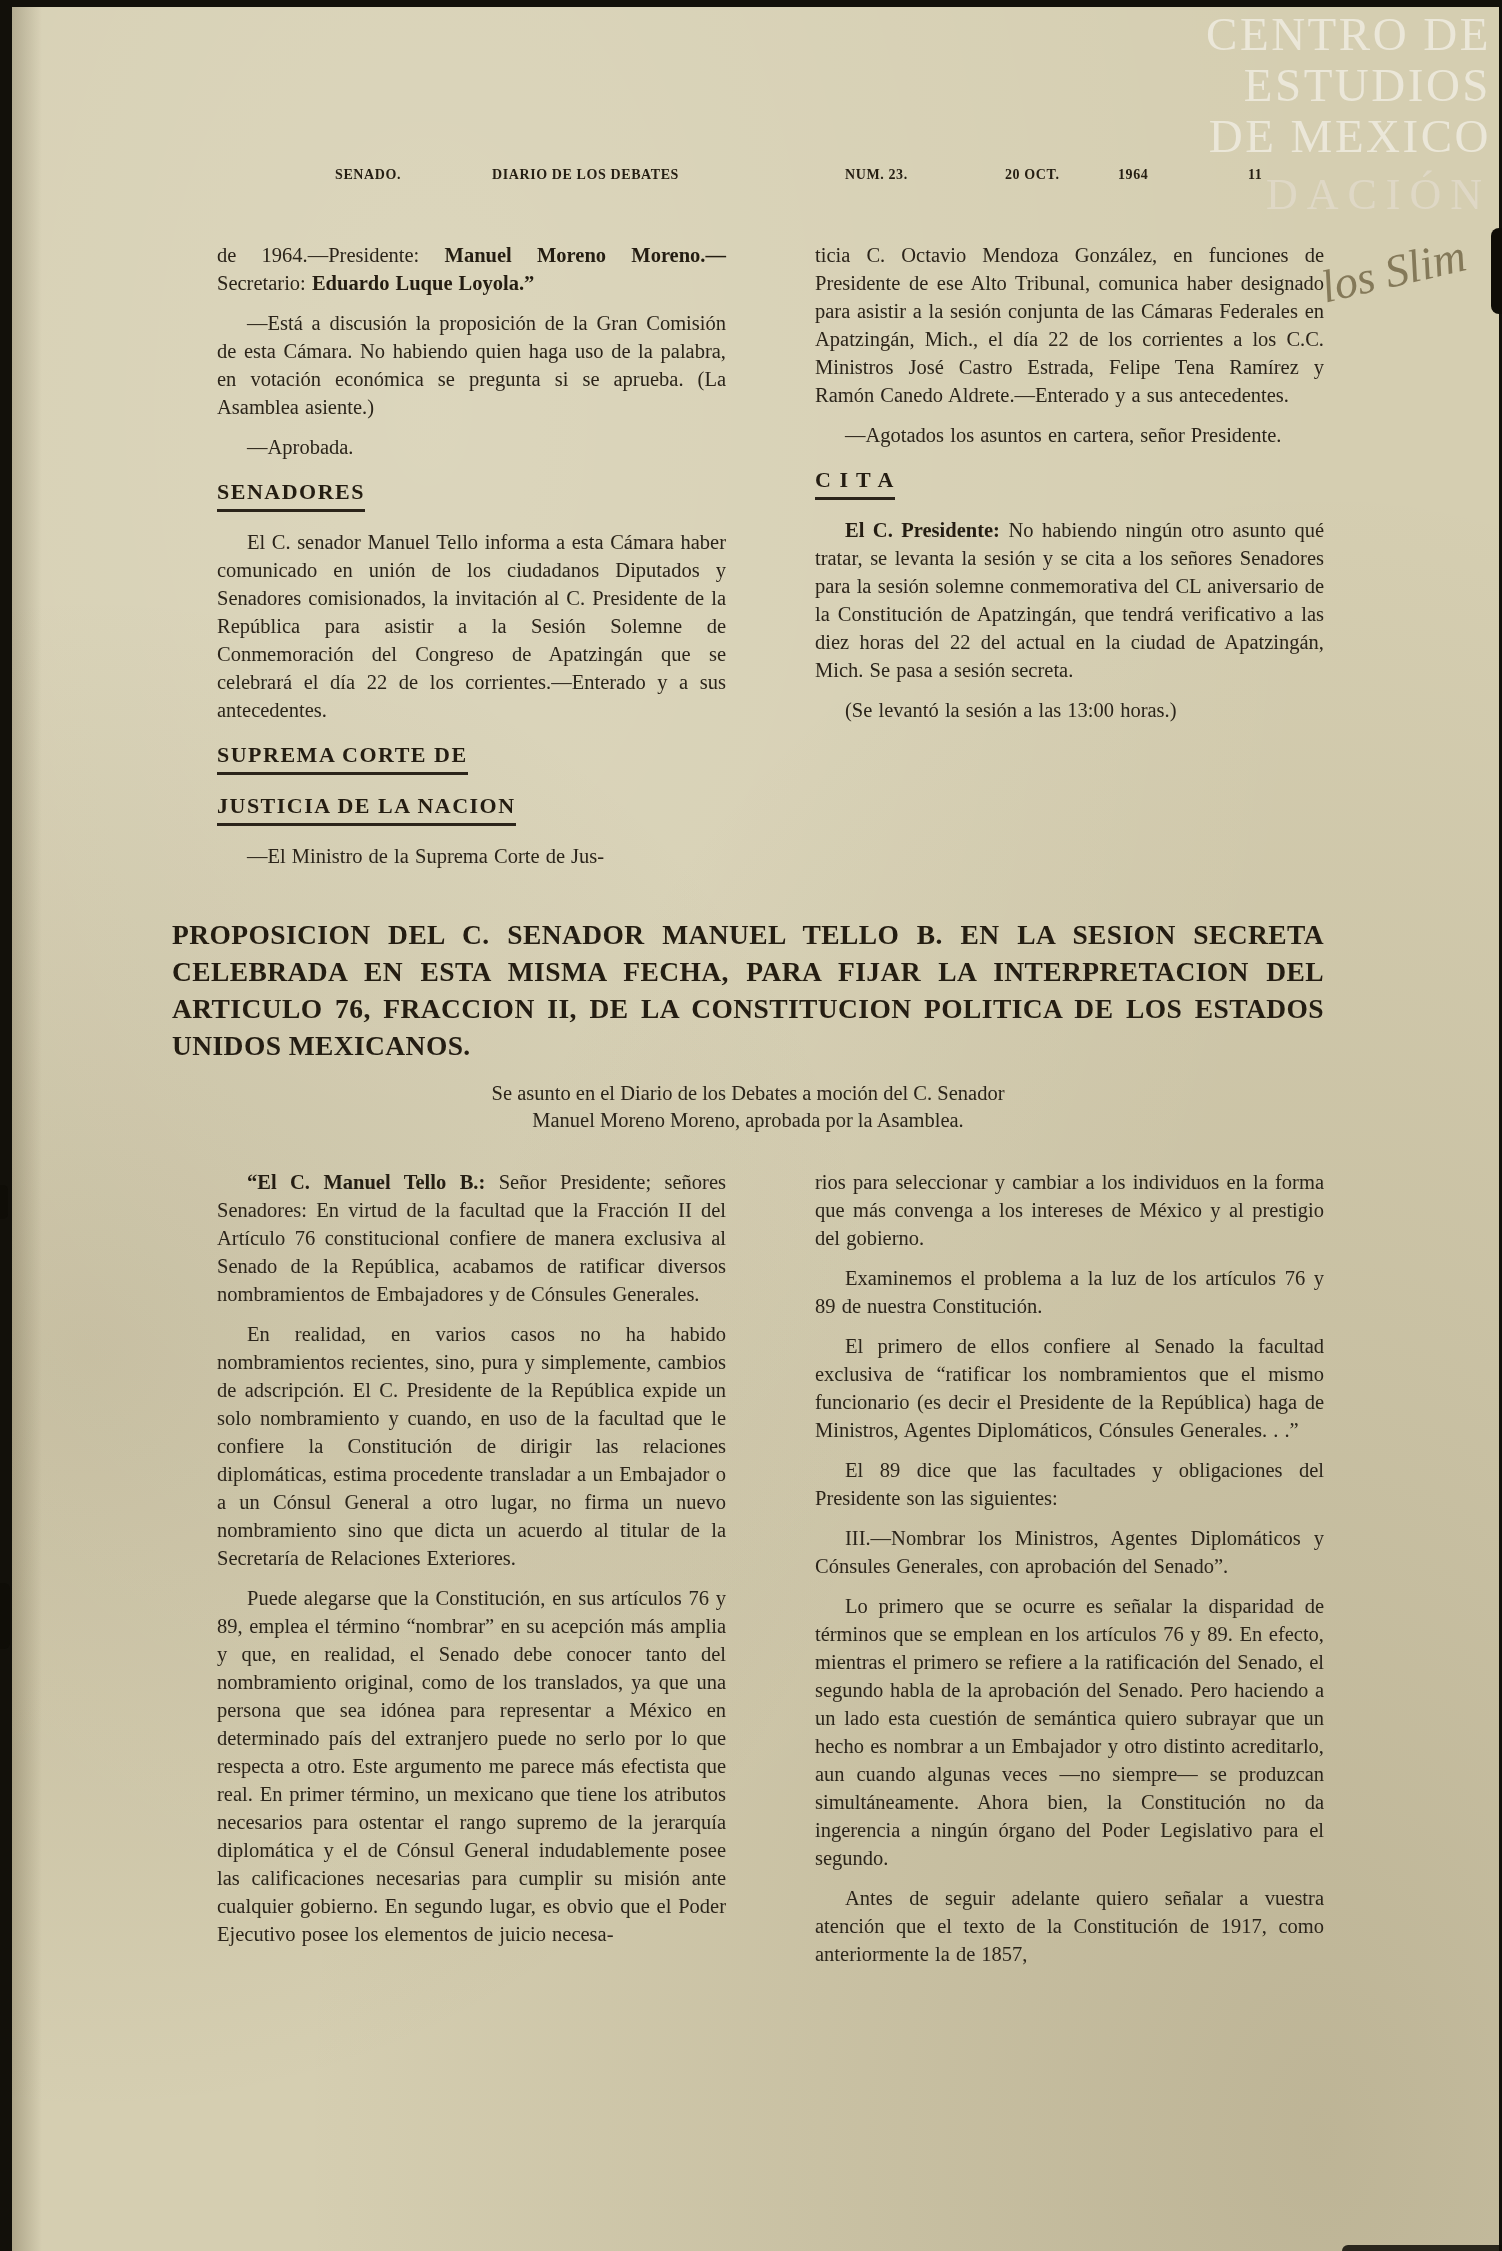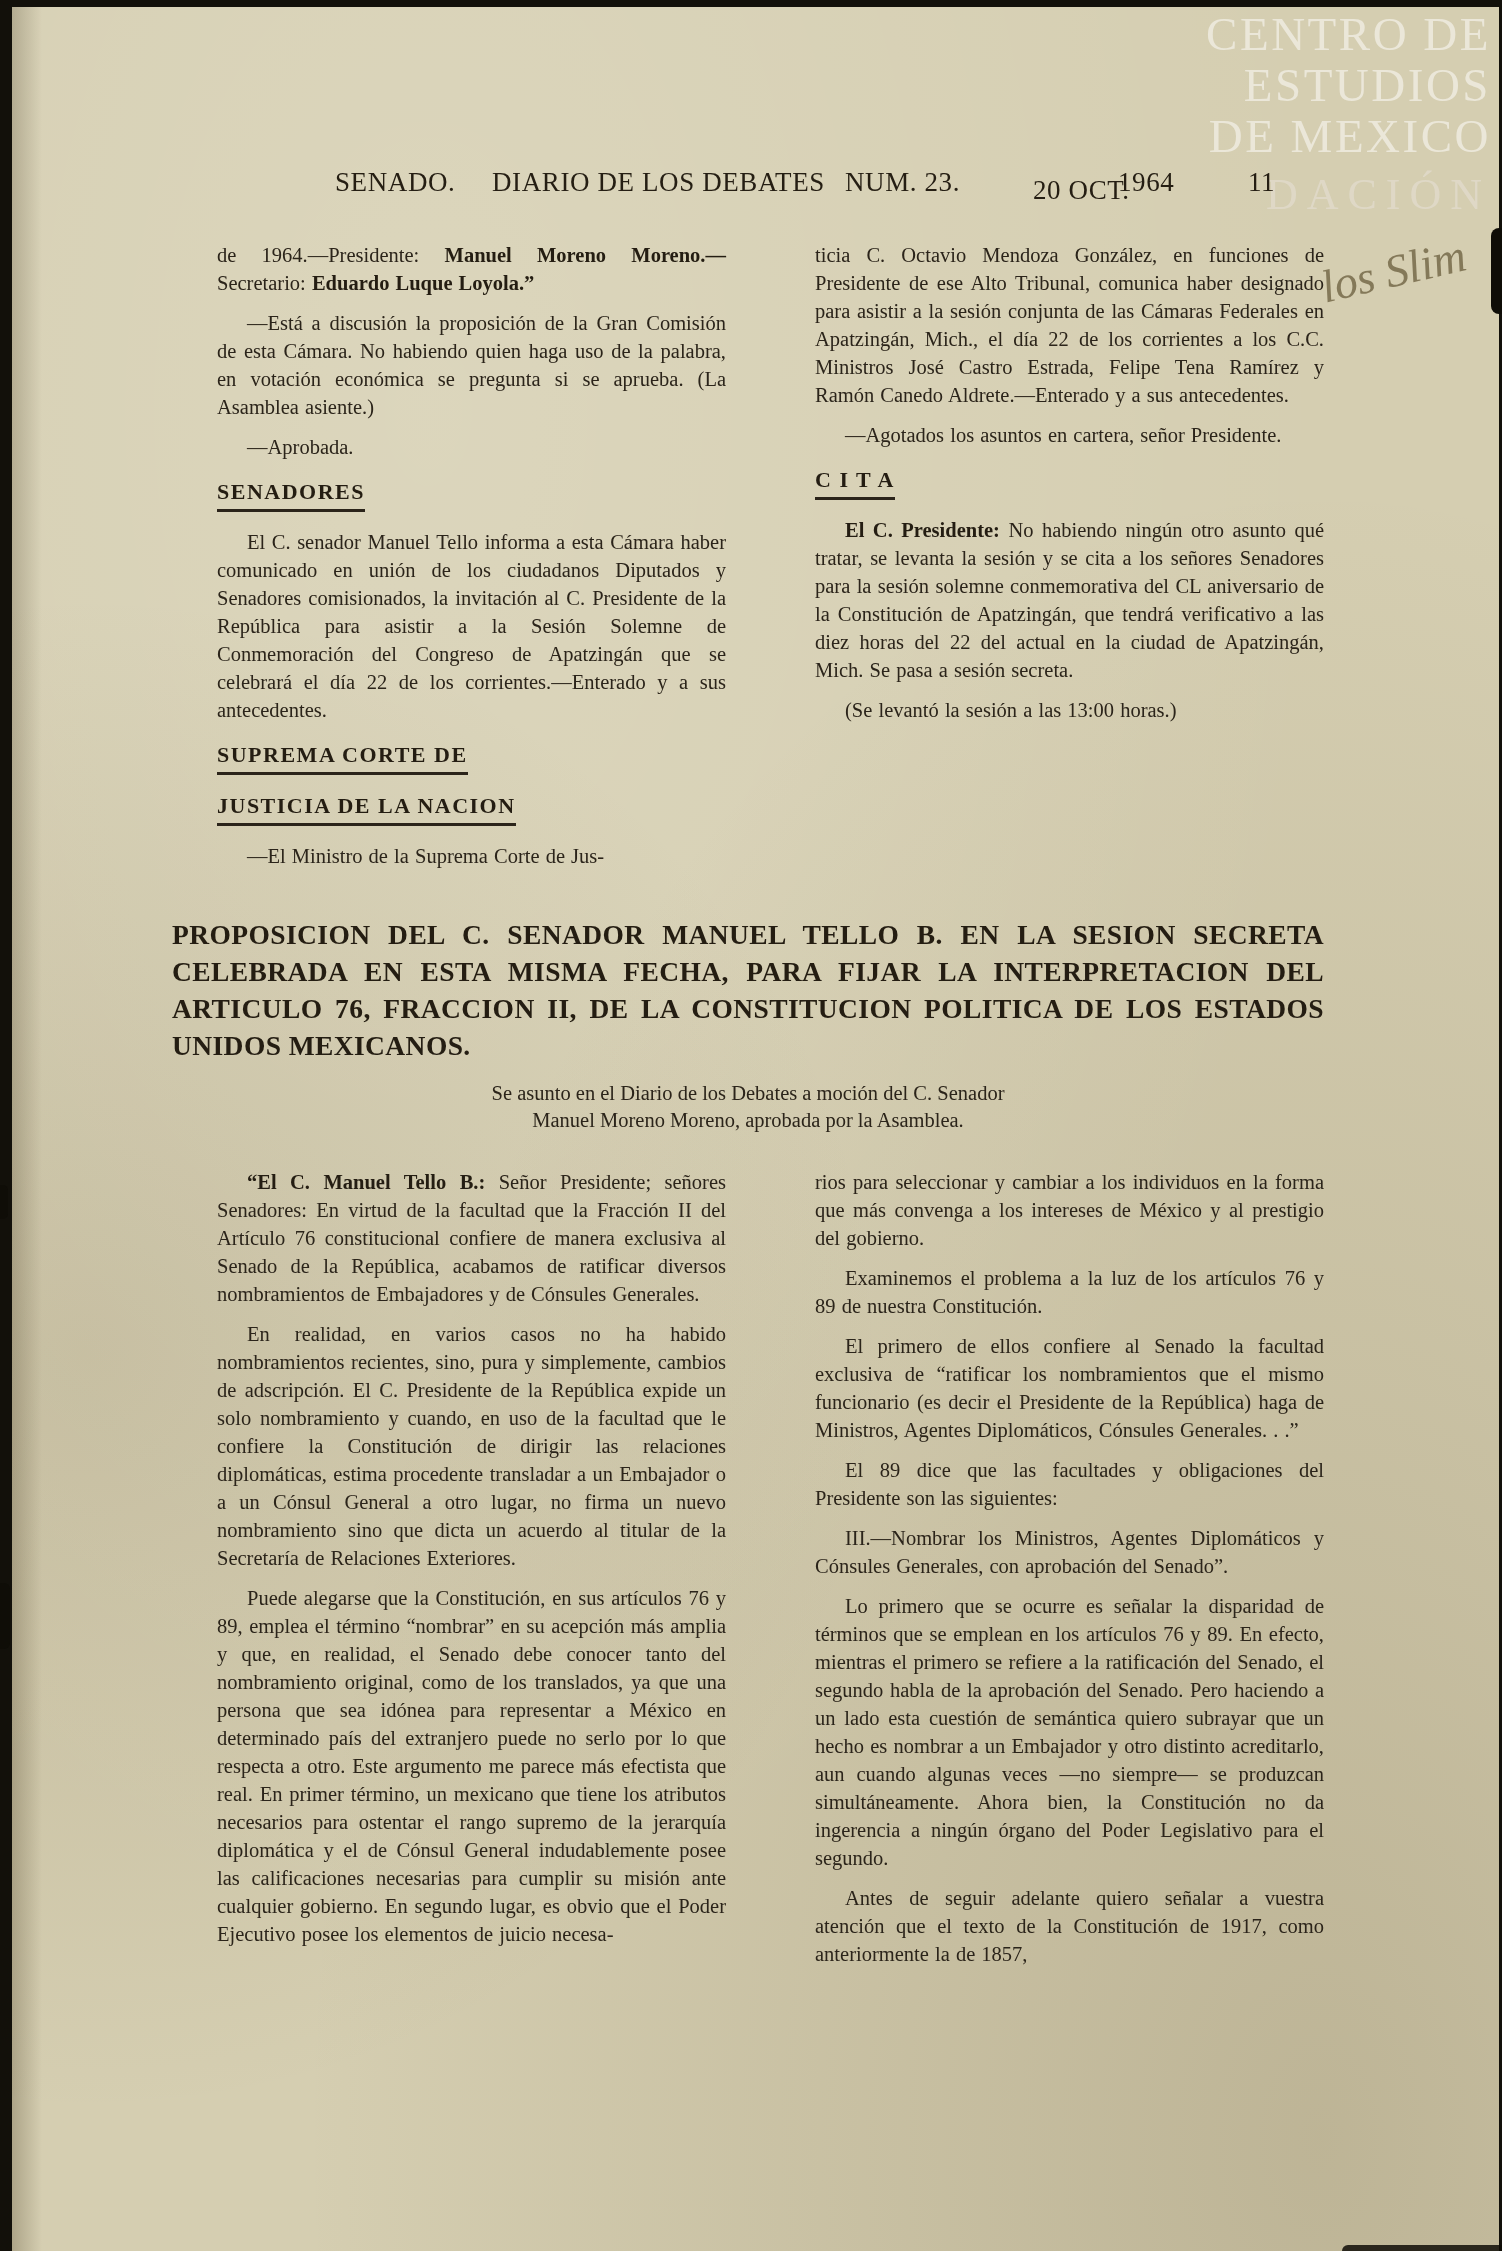--- a/index.html
+++ b/index.html
@@ -44,26 +44,26 @@
     font-style:italic; font-size:46px; margin-top:10px; margin-right:26px;
     transform:rotate(-13deg); transform-origin:right center;
     color:rgba(118,106,74,0.85);
   }
 
   
   .content{
     position:absolute; left:160px; top:160px; width:1152px; z-index:2;
   }
   .masthead{
-    position:relative; height:34px; font-weight:normal; font-size:27px; letter-spacing:0.6px;
+    position:relative; height:34px; font-weight:bold; font-size:14px; letter-spacing:0.6px;
     color:#251e13;
   }
   .masthead span{ position:absolute; top:0; white-space:nowrap; }
   .mh-senado{ left:163px; } .mh-title{ left:320px; } .mh-num{ left:673px; }
-  .mh-date{ left:861px;margin-top:8px; } .mh-year{ left:946px; } .mh-page{ left:1076px;text-align:right; }
+  .mh-date{ left:833px; } .mh-year{ left:946px; } .mh-page{ left:1076px;text-align:right; }
 
   .cols{ display:flex; gap:44px; }
   .col{ width:554px;margin-left:45px; }
   .top-cols{ margin-top:40px; }
   .body-cols{ margin-top:34px; }
 
   .para{
     font-size:20.5px; line-height:28px; text-align:justify;
     margin-bottom:12px; color:#2b241a; word-spacing:1px;
   }

